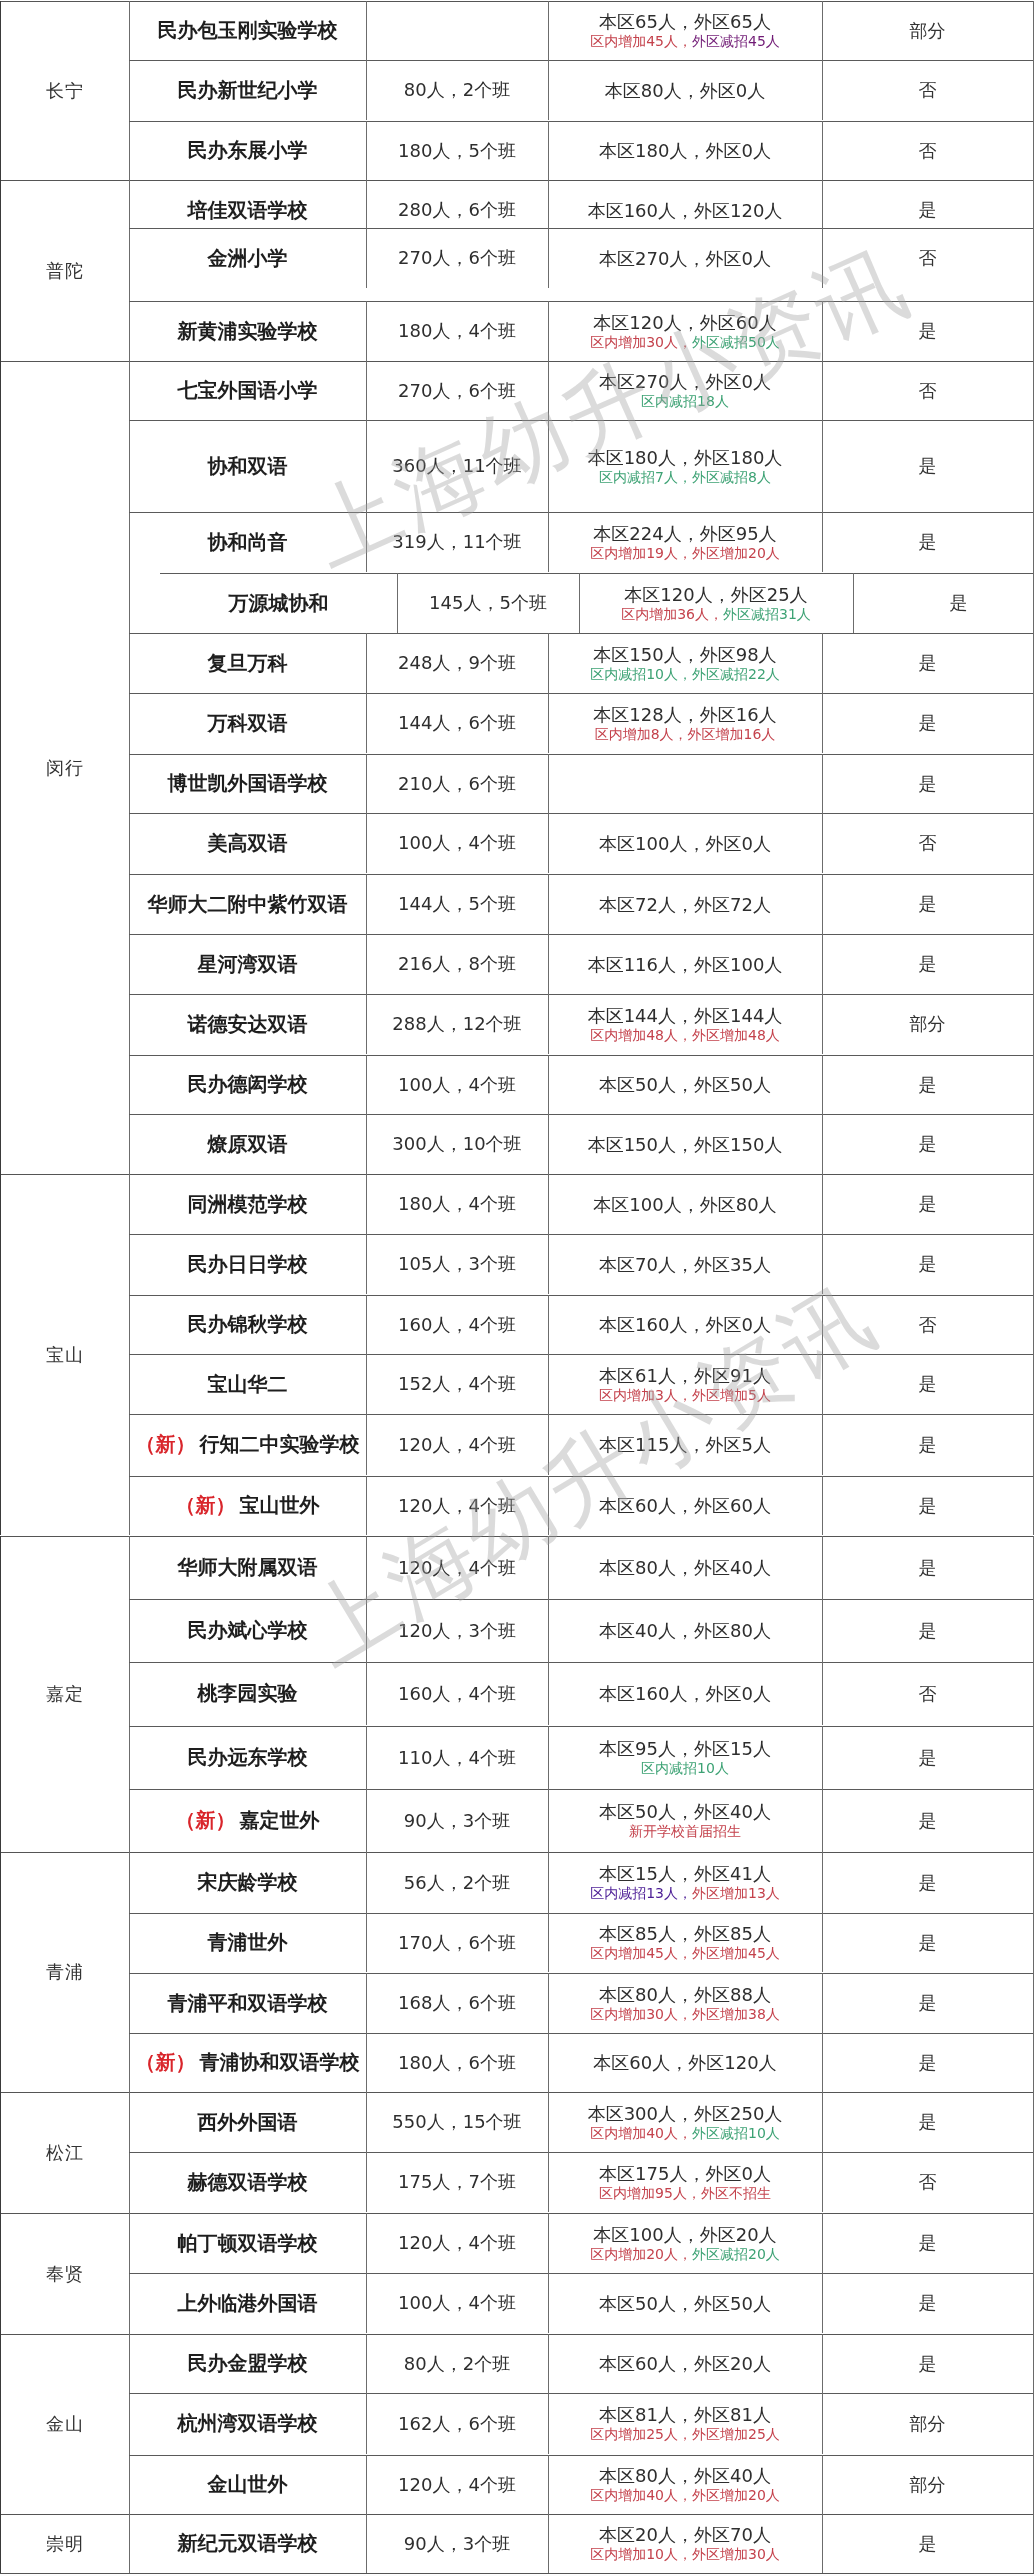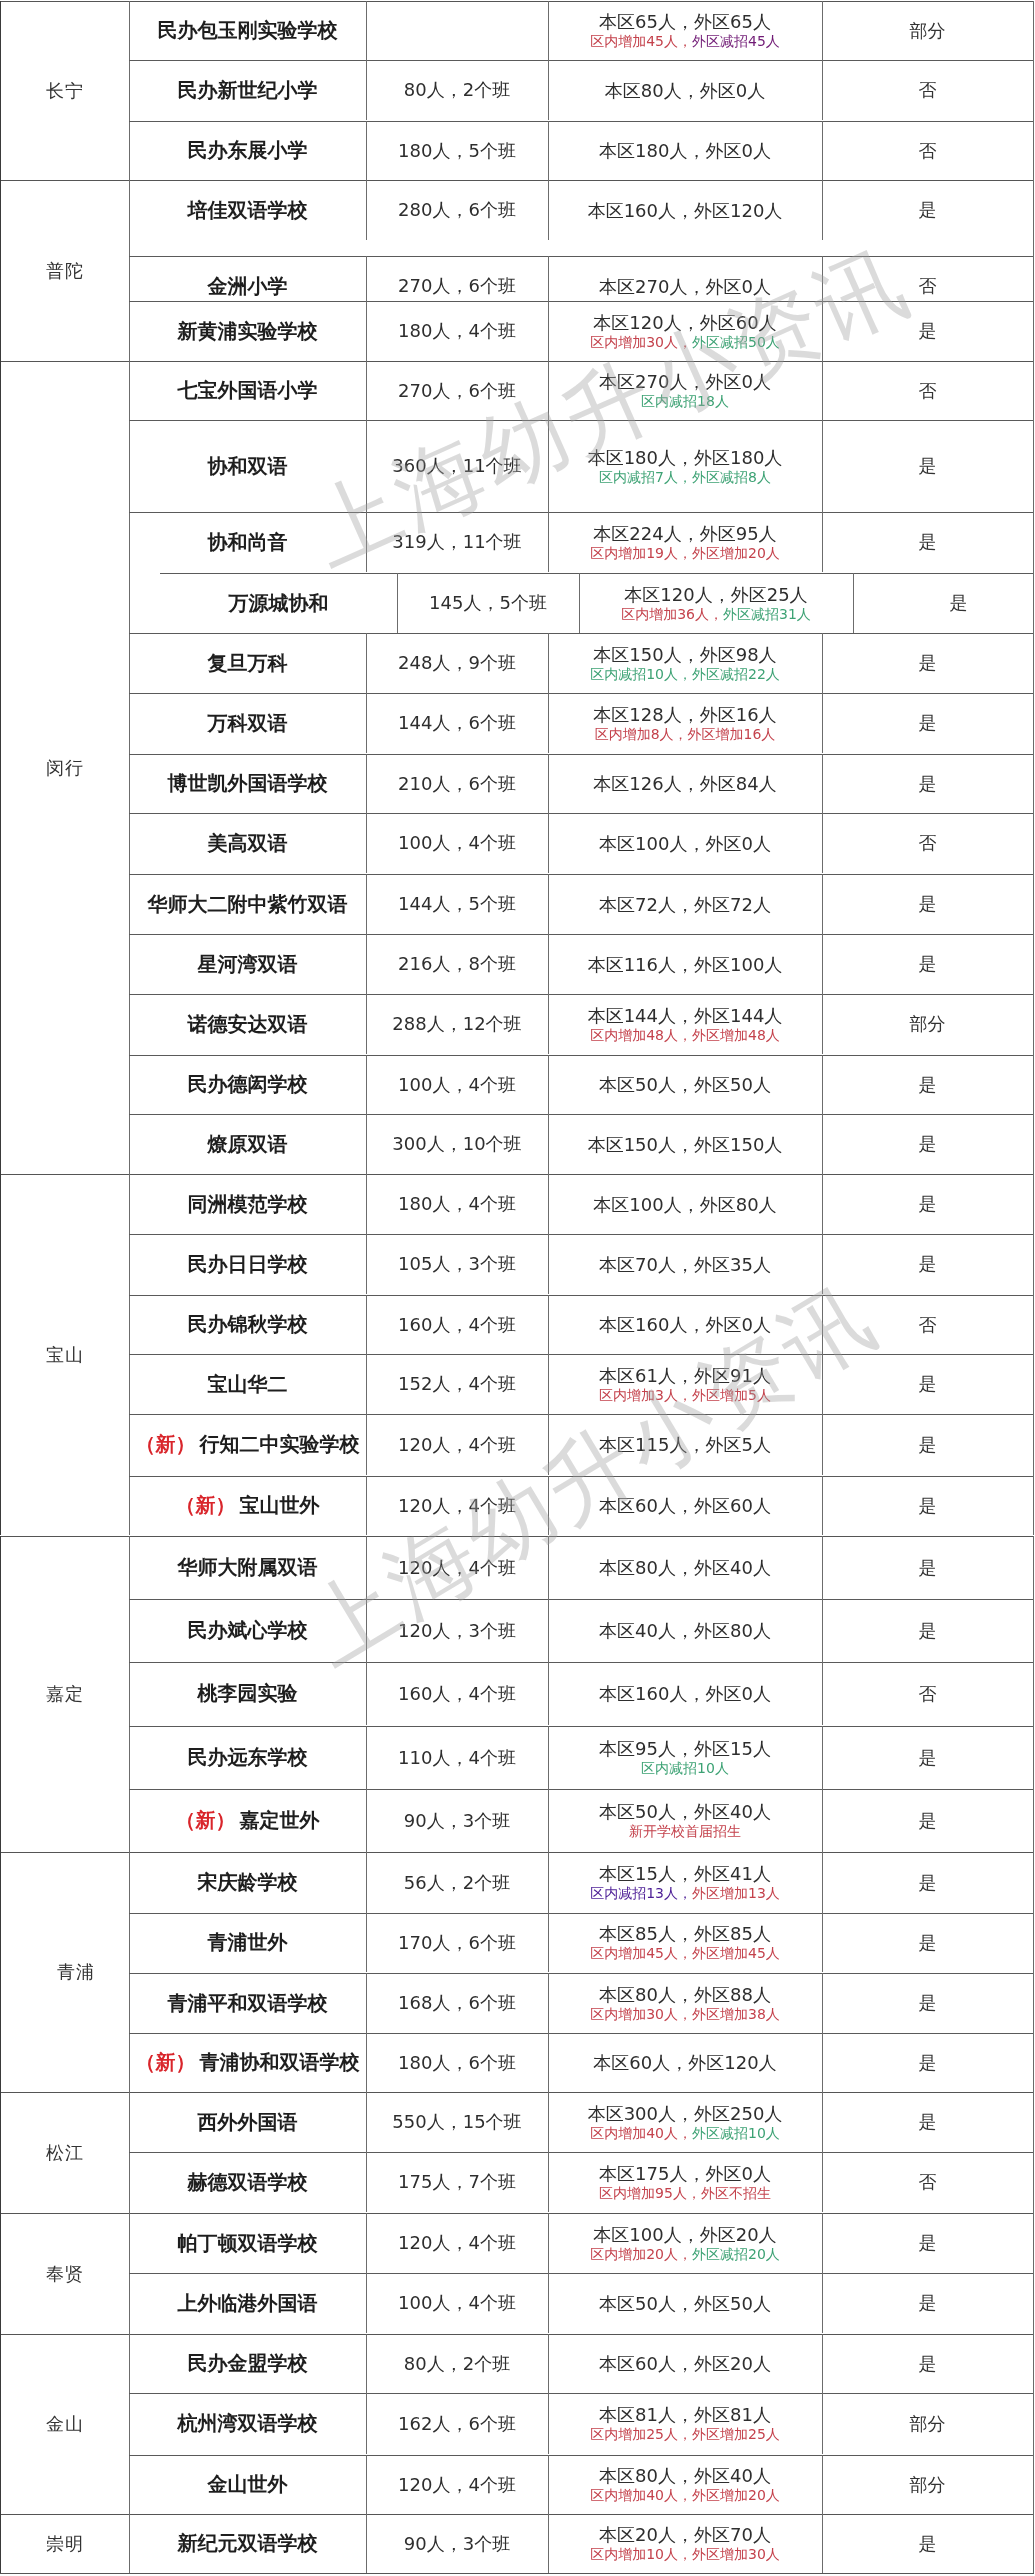--- a/index.html
+++ b/index.html
@@ -177,21 +177,21 @@
     <div class="col-line" style="left:237px;top:0;bottom:0;"></div>
     <div class="cell cell-plan">280人，6个班</div>
     <div class="col-line" style="left:419px;top:0;bottom:0;"></div>
     <div class="cell cell-quota">
       <div class="quota-main">本区160人，外区120人</div>
 
     </div>
     <div class="col-line" style="left:693px;top:0;bottom:0;"></div>
     <div class="cell cell-lottery">是</div>
   </div>
-      <div class="row" style="top: 76px; height: 60px;">
+      <div class="row" style="top: 48px; height: 60px;">
     <div class="row-border-top"></div>
     <div class="cell cell-school">
       <div>
         <span class="school-text">金洲小学</span>
       </div>
     </div>
     <div class="col-line" style="left:237px;top:0;bottom:0;"></div>
     <div class="cell cell-plan">270人，6个班</div>
     <div class="col-line" style="left:419px;top:0;bottom:0;"></div>
     <div class="cell cell-quota">
@@ -328,24 +328,20 @@
       <div class="row" style="top: 393px; height: 59px;">
     <div class="row-border-top"></div>
     <div class="cell cell-school">
       <div>
         <span class="school-text">博世凯外国语学校</span>
       </div>
     </div>
     <div class="col-line" style="left:237px;top:0;bottom:0;"></div>
     <div class="cell cell-plan">210人，6个班</div>
     <div class="col-line" style="left:419px;top:0;bottom:0;"></div>
-    <div class="cell cell-quota">
-      <div class="quota-main">本区126人，外区84人</div>
-
-    </div>
     <div class="col-line" style="left:693px;top:0;bottom:0;"></div>
     <div class="cell cell-lottery">是</div>
   </div>
       <div class="row" style="top: 452px; height: 60px;">
     <div class="row-border-top"></div>
     <div class="cell cell-school">
       <div>
         <span class="school-text">美高双语</span>
       </div>
     </div>
@@ -637,21 +633,21 @@
     <div class="cell cell-quota">
       <div class="quota-main">本区50人，外区40人</div>
       <div class="quota-note"><span class="note-red" style="color: rgb(196, 66, 76);">新开学校首届招生</span></div>
     </div>
     <div class="col-line" style="left:693px;top:0;bottom:0;"></div>
     <div class="cell cell-lottery">是</div>
   </div>
     </div>
     <div class="group" style="top: 1852px; height: 240px;">
     <div class="group-border-top"></div>
-    <div class="district" style="height: 240px; padding-left: 11px;">青浦</div>
+    <div class="district" style="height: 240px;">青浦</div>
     <div class="col-line" style="left: 128px; height: 240px;"></div>
   <div class="row" style="top: 0px; height: 61px;">
 
     <div class="cell cell-school">
       <div>
         <span class="school-text">宋庆龄学校</span>
       </div>
     </div>
     <div class="col-line" style="left:237px;top:0;bottom:0;"></div>
     <div class="cell cell-plan">56人，2个班</div>

